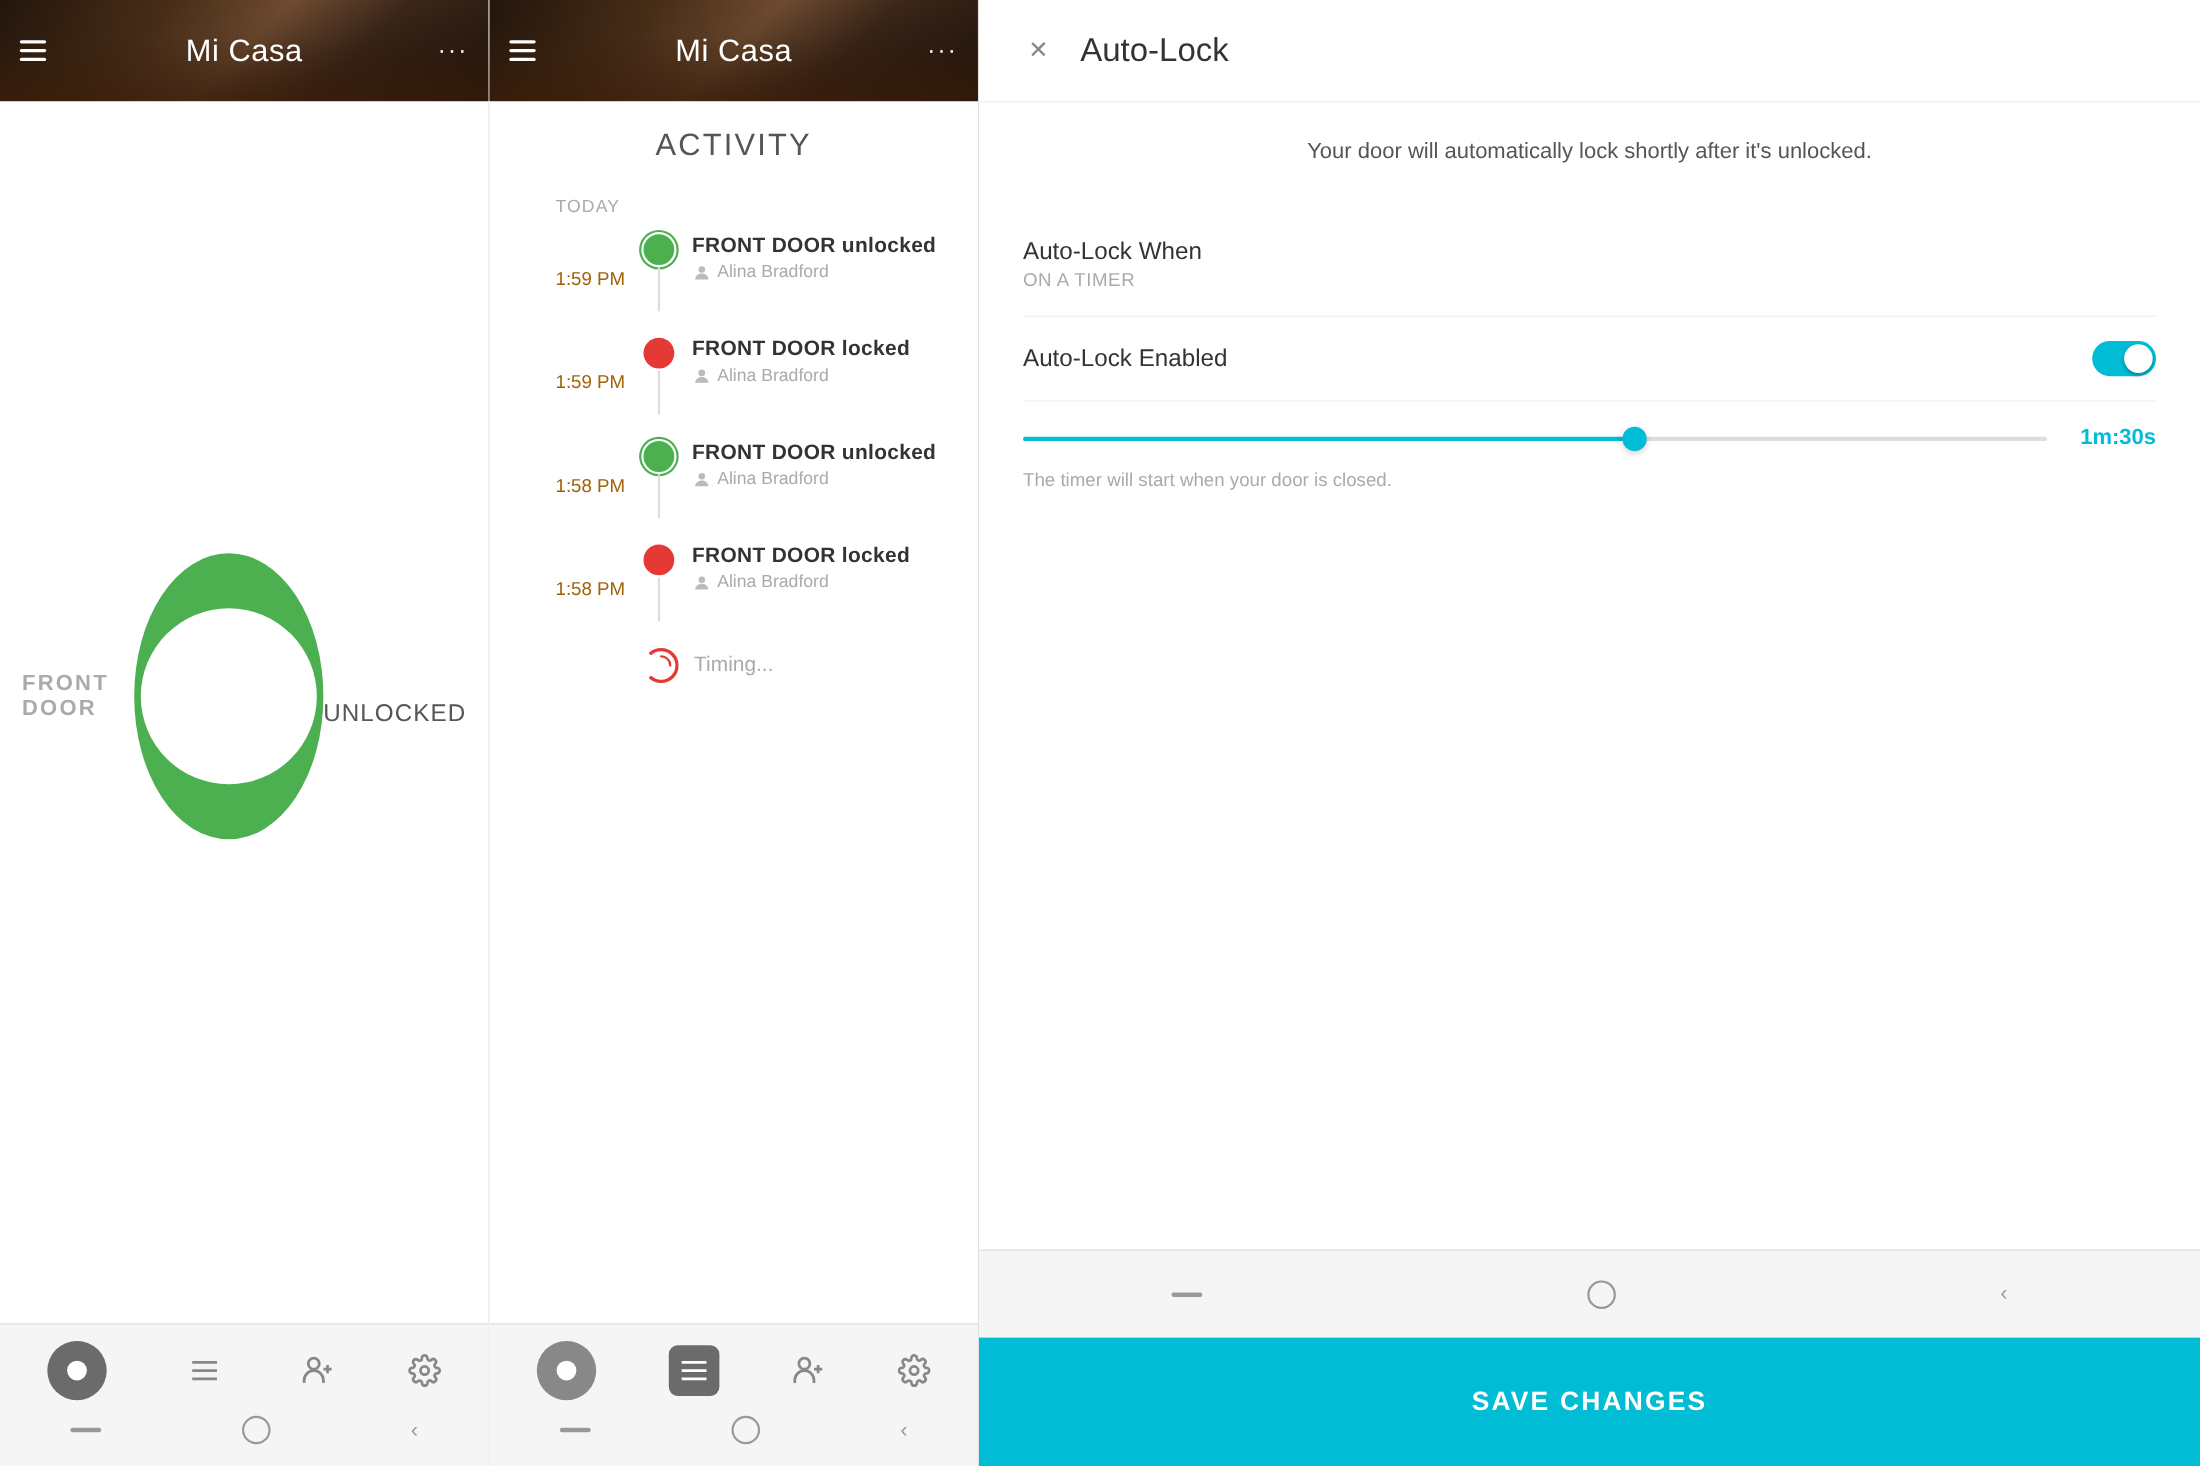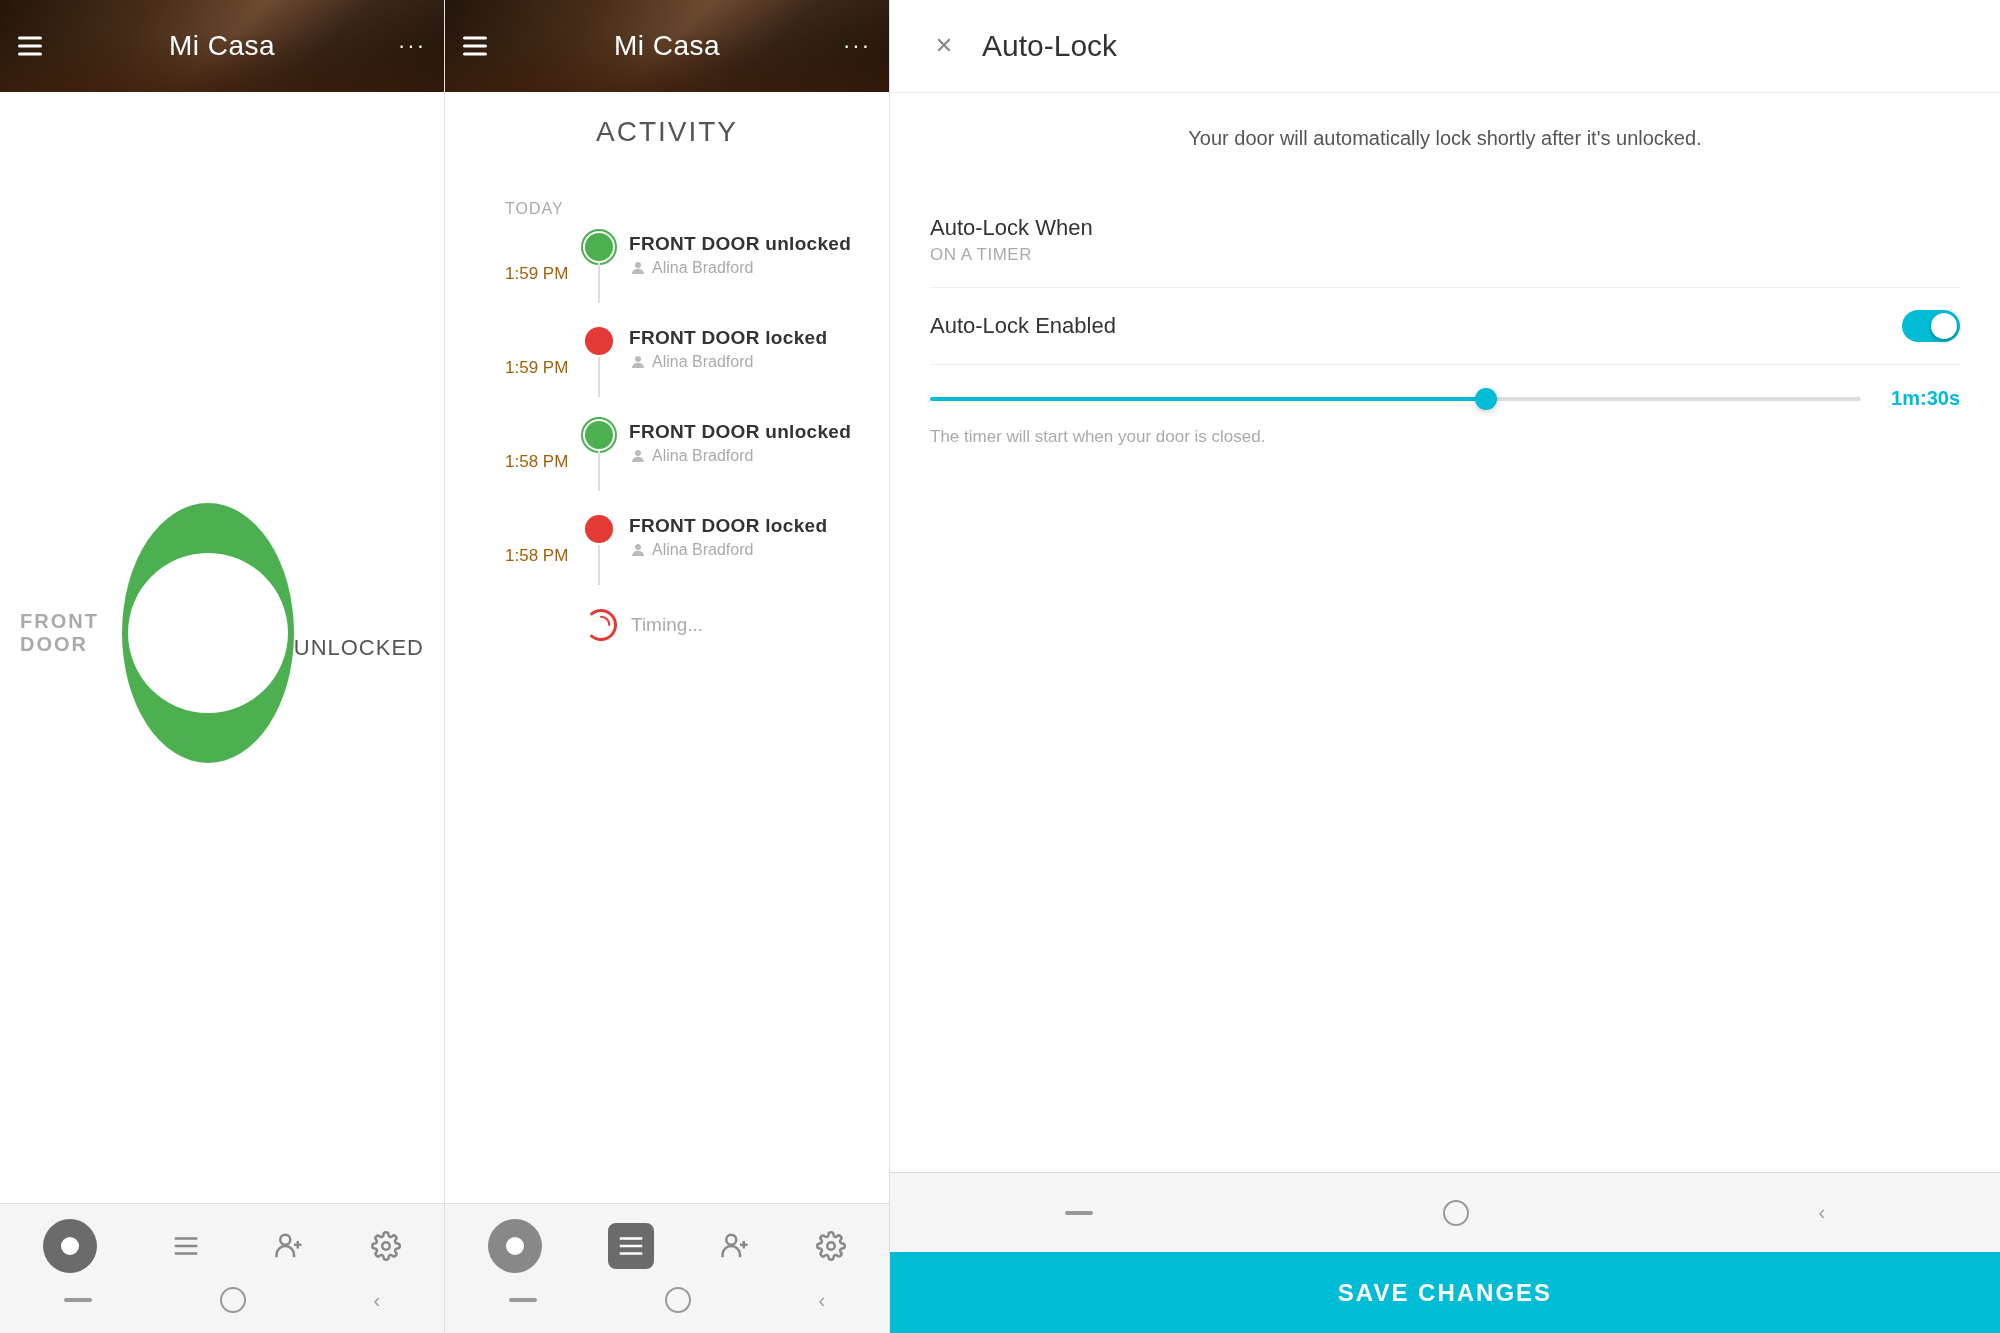--- a/index.html
+++ b/index.html
@@ -230,21 +230,21 @@
       letter-spacing: 1px;
       margin-bottom: 15px;
     }
 
     .activity-title {
       font-size: 28px;
       font-weight: 400;
       color: #555;
       letter-spacing: 2px;
       text-align: center;
-      margin-bottom: 24px;
+      margin-bottom: 4px;
     }
 
     .activity-item {
       display: flex;
       align-items: flex-start;
       margin-bottom: 24px;
       position: relative;
     }
 
     .activity-time {
@@ -463,21 +463,21 @@
 
     .timing-hint {
       font-size: 17px;
       color: #aaa;
       line-height: 1.5;
     }
 
     
     .save-button {
       margin: auto 0 0 0;
-      height: 81px;
+      height: 117px;
       background: #00BCD4;
       display: flex;
       align-items: center;
       justify-content: center;
       cursor: pointer;
     }
 
     .save-button-text {
       font-size: 24px;
       font-weight: 700;

